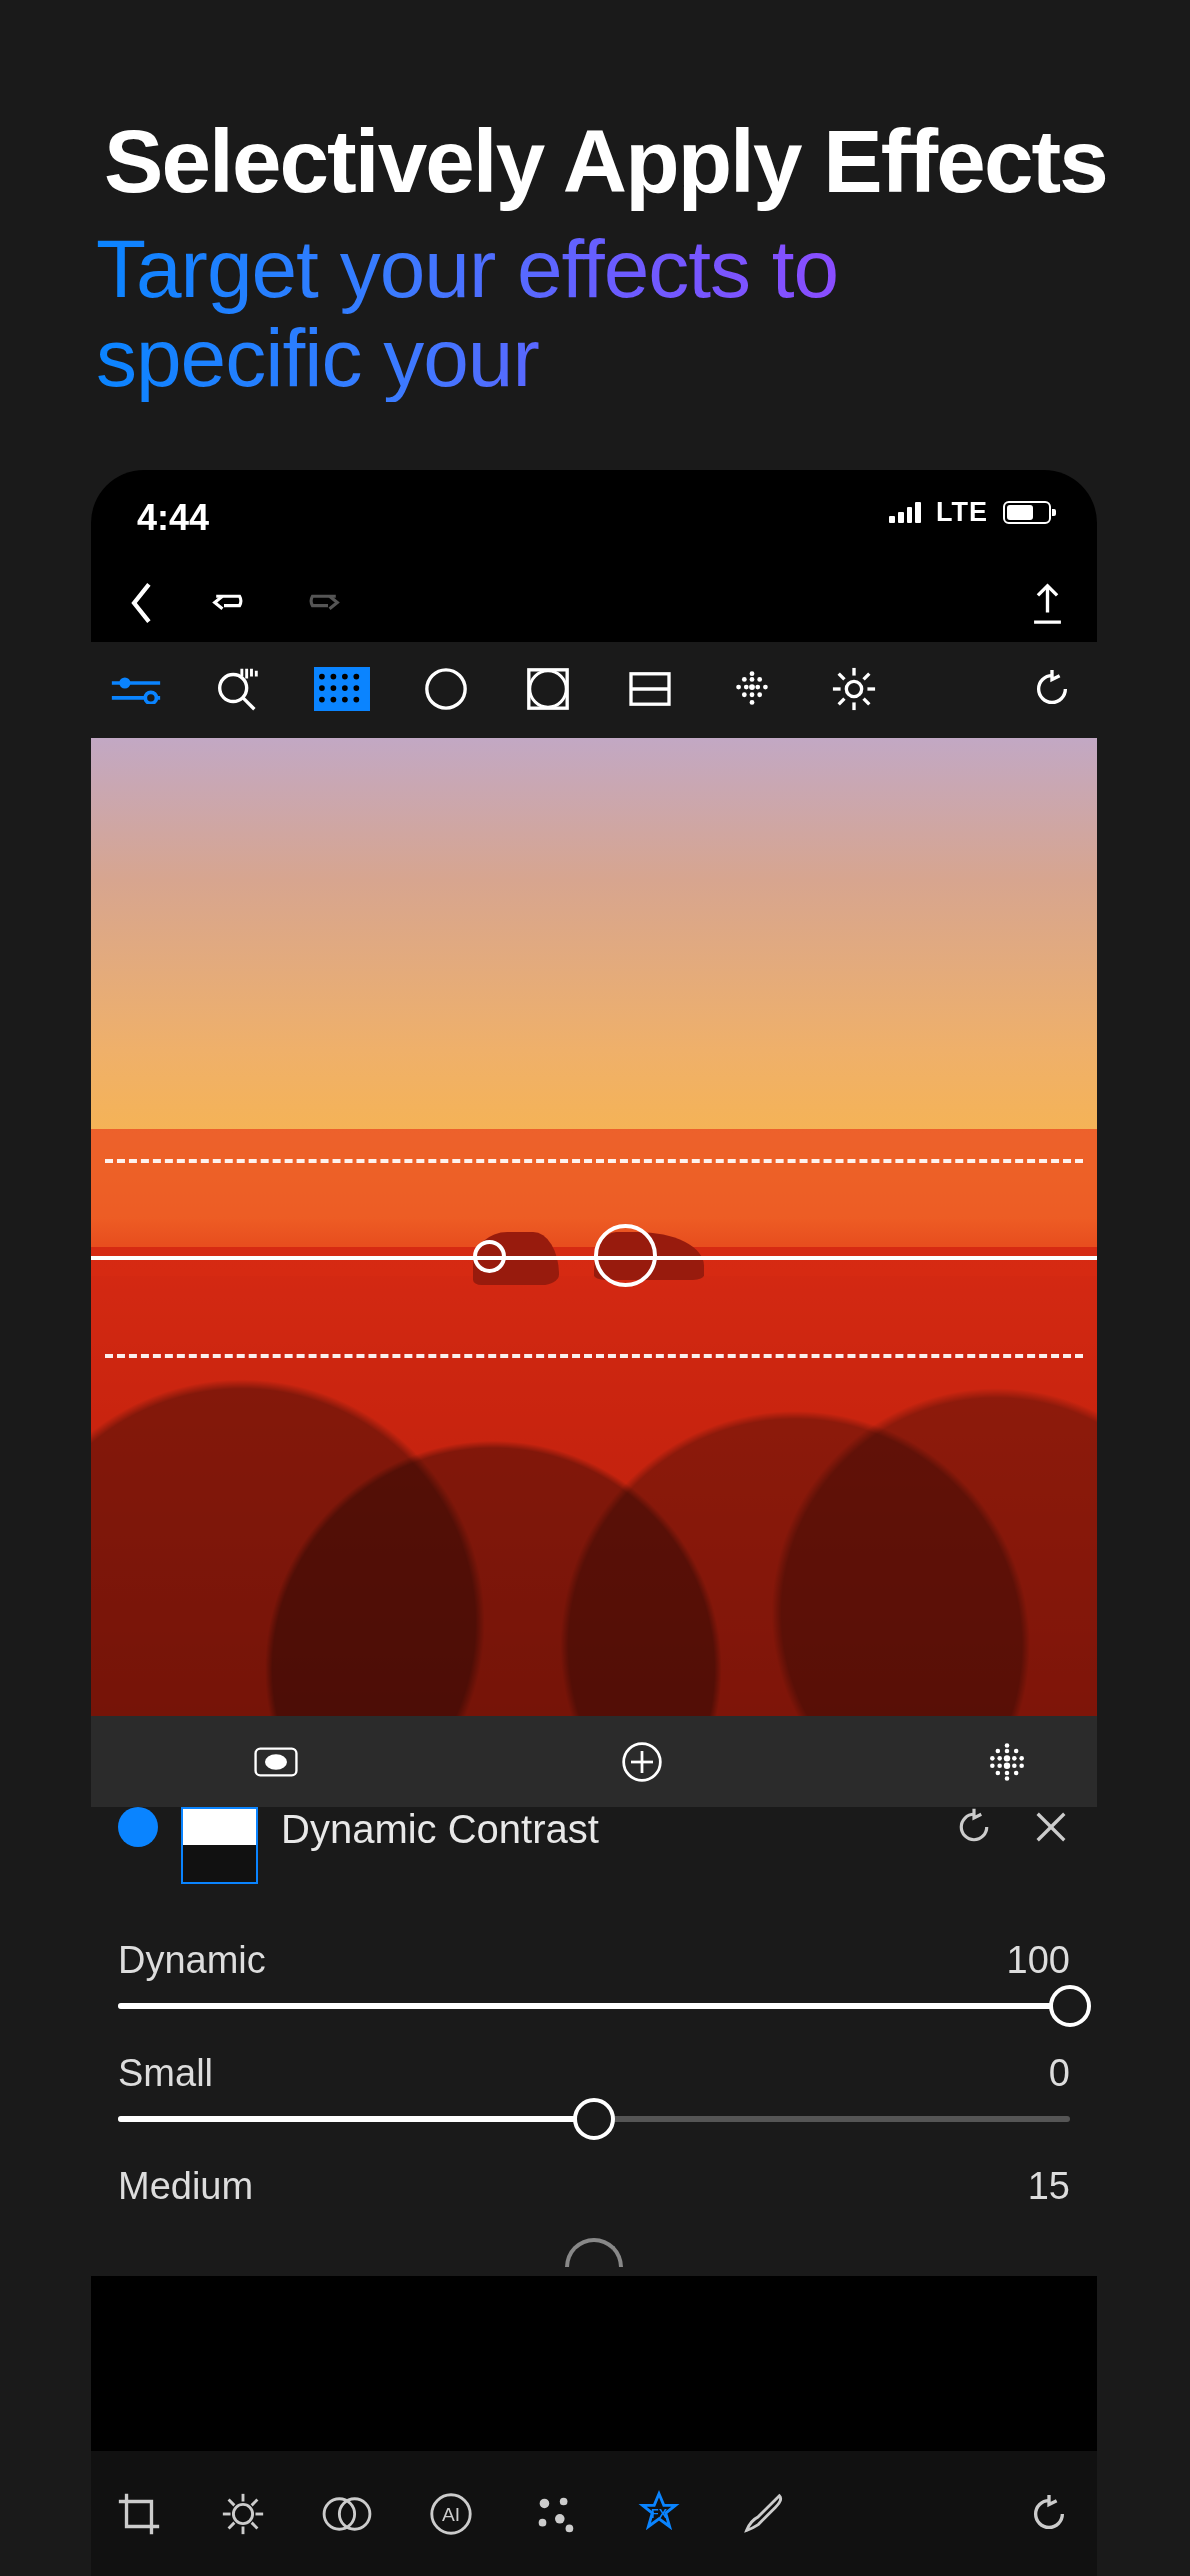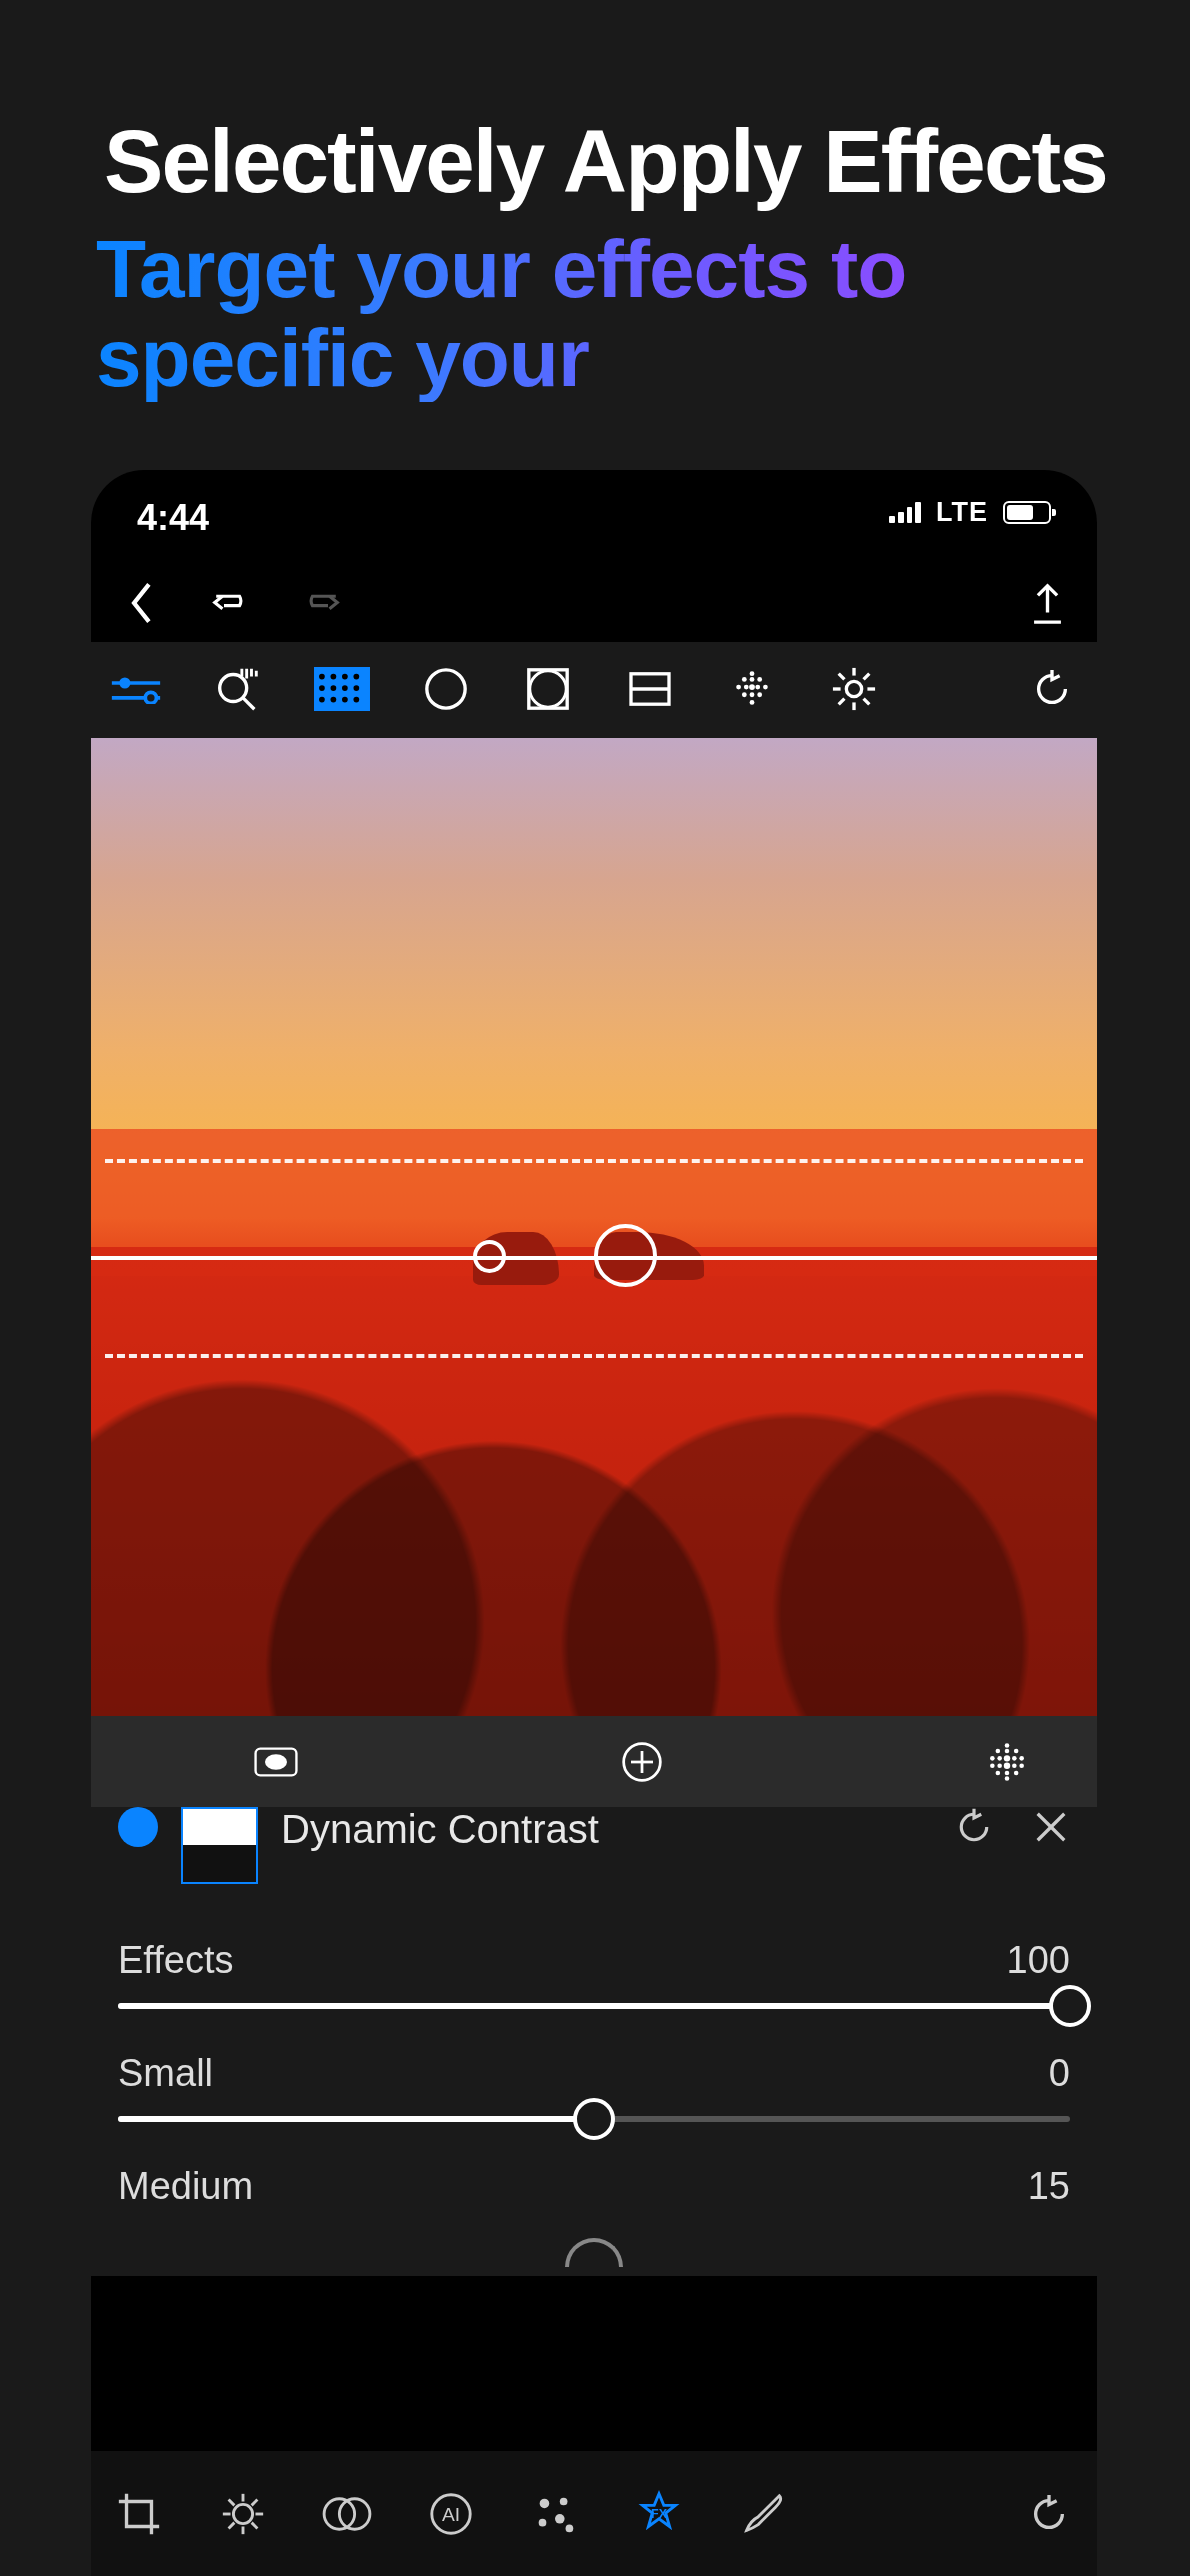--- a/index.html
+++ b/index.html
@@ -19,21 +19,21 @@
     font-size: 89px;
     font-weight: 800;
     line-height: 1.05;
     letter-spacing: -1.9px;
   }
   .promo-sub {
     position: absolute;
     top: 225px;
     left: 96px;
     font-size: 82px;
-    font-weight: 700;
+    font-weight: 400;
     line-height: 1.08;
     letter-spacing: -1px;
     background: linear-gradient(90deg, #0a84ff 0%, #3a7bff 40%, #6b5cff 70%, #8a4dff 100%);
     -webkit-background-clip: text;
     background-clip: text;
     color: transparent;
   }
   .phone {
     position: absolute;
     top: 470px;
@@ -390,21 +390,21 @@
             <line x1="6" y1="6" x2="34" y2="34" stroke="#ccc" stroke-width="3.5"></line>
             <line x1="34" y1="6" x2="6" y2="34" stroke="#ccc" stroke-width="3.5"></line>
           </svg>
       </div>
     </div>
   </div>
 
   <div class="sliders">
     <div class="slider-block">
       <div class="slider-head">
-        <span>Effects</span>
+        <span>Dynamic</span>
         <span>100</span>
       </div>
       <div class="slider-track">
         <div class="slider-fill" style="width:100%;"></div>
         <div class="slider-knob" style="left:100%;"></div>
       </div>
     </div>
     <div class="slider-block">
       <div class="slider-head">
         <span>Small</span>

